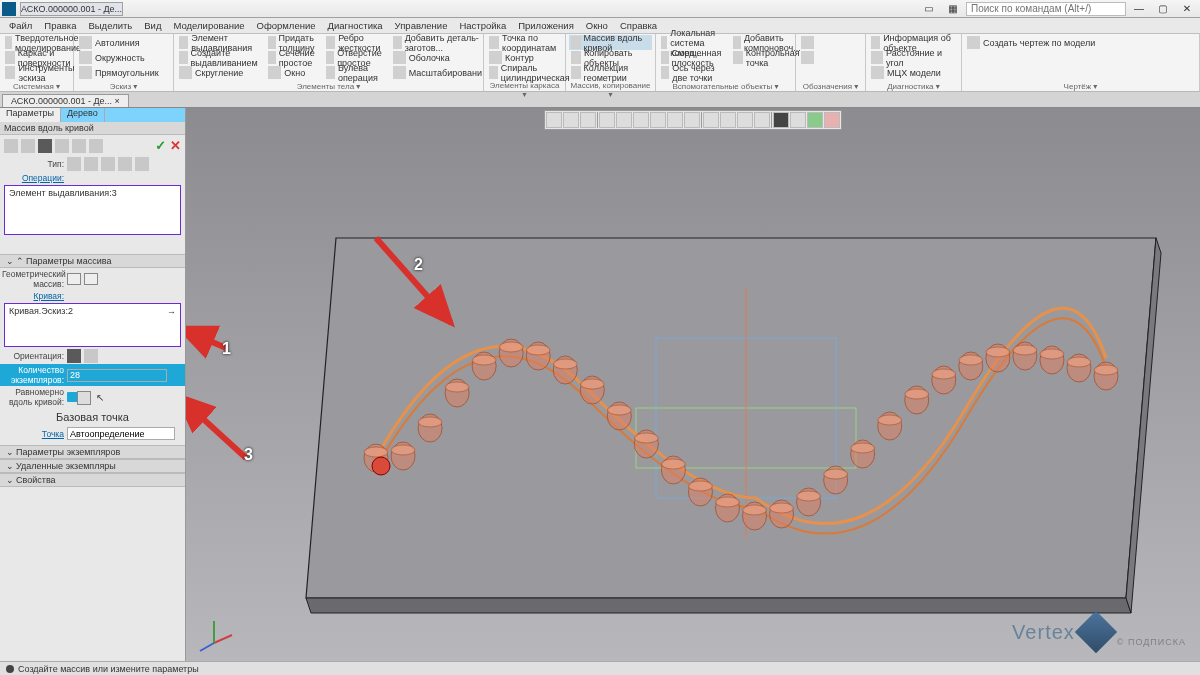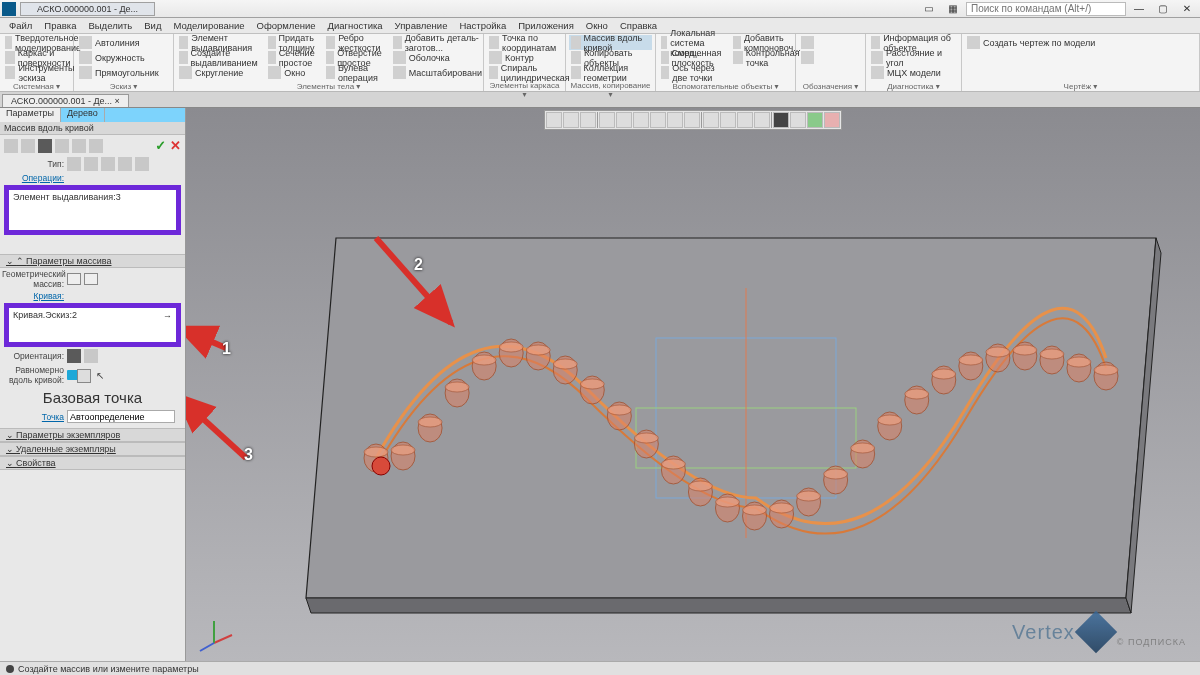--- a/index.html
+++ b/index.html
@@ -1,21 +1,21 @@
 <!DOCTYPE html>
 <html><head>
 <meta charset="utf-8">
 <style>
 * { box-sizing: border-box; margin: 0; padding: 0; font-family: "Segoe UI", Tahoma, sans-serif; }
 body { width: 1200px; height: 675px; background: #a8a8aa; overflow: hidden; font-size: 10px; color: #333; }
 
 
 .titlebar { height: 18px; background: linear-gradient(#f5f5f5,#e8e8e8); display: flex; align-items: center; padding: 0 2px; border-bottom: 1px solid #a0a0a0; }
 .titlebar .app-icon { width: 14px; height: 14px; background: #0a5a8a; margin-right: 4px; }
-.titlebar .doc-tab { padding: 1px 16px; background: #e0e4ea; border: 1px solid #a0a0a0; font-size: 9px; margin-right: 10px; }
+.titlebar .doc-tab { padding: 1px 0; background: #e0e4ea; border: 1px solid #a0a0a0; font-size: 9px; margin-right: 10px; }
 .titlebar .right-group { margin-left: auto; display: flex; align-items: center; gap: 2px; }
 .titlebar .win-btn { width: 22px; height: 14px; display: flex; align-items: center; justify-content: center; font-size: 10px; }
 .search-box { width: 160px; height: 14px; background: #fff; border: 1px solid #bbb; font-size: 10px; padding: 0 4px; color: #999; }
 
 
 .menubar { height: 16px; background: #e9e9e9; display: flex; align-items: center; padding: 0 4px; gap: 2px; border-bottom: 1px solid #c0c0c0; }
 .menubar span { padding: 1px 5px; font-size: 9.5px; color: #333; cursor: default; }
 
 
 .ribbon { height: 58px; background: #f4f4f4; border-bottom: 1px solid #b8b8b8; display: flex; }
@@ -40,22 +40,22 @@
 .left-panel .panel-tabs .active { background: #eee; }
 .left-panel .section-title { background: #d8d8d8; padding: 1px 4px; font-size: 9px; border-bottom: 1px solid #bbb; }
 .left-panel .toolbar-row { display: flex; gap: 3px; padding: 3px 4px; align-items: center; }
 .left-panel .toolbar-row .tb { width: 14px; height: 14px; background: #c8c8c8; }
 .left-panel .ok-cancel { display: flex; gap: 4px; margin-left: auto; }
 .left-panel .ok { color: #2a9d2a; font-size: 13px; font-weight: bold; }
 .left-panel .cancel { color: #d33; font-size: 13px; font-weight: bold; }
 .left-panel .field-row { display: flex; align-items: center; padding: 1px 2px; gap: 3px; }
 .left-panel .field-label { width: 62px; text-align: right; font-size: 8.5px; color: #444; }
 .left-panel .field-label.link { color: #0066aa; text-decoration: underline; }
-.left-panel .list-box { background: #fff; border: 5px solid #6d28d9; margin: 1px 4px; height: 50px; padding: 2px 4px; font-size: 9px; position: relative; }
-.left-panel .collapse-hdr { background: #d8d8d8; padding: 1px 6px; font-size: 9px; border-top: 1px solid #bbb; border-bottom: 1px solid #bbb; text-decoration: underline; }
+.left-panel .list-box { background: #fff; border: 1px solid #6d28d9; margin: 1px 4px; height: 50px; padding: 2px 4px; font-size: 9px; position: relative; }
+.left-panel .collapse-hdr { background: #d8d8d8; padding: 1px 6px; font-size: 9px; border-top: 1px solid #bbb; border-bottom: 1px solid #bbb; }
 .left-panel .collapse-hdr::before { content: "⌄ "; }
 .left-panel input[type=text] { border: 1px solid #aaa; font-size: 9px; padding: 0 2px; height: 13px; }
 .highlight-field { background: #1ea8d8 !important; color: #fff; }
 .toggle-sw { width: 24px; height: 10px; background: #1ea8d8; border-radius: 1px; position: relative; display: inline-block; }
 .toggle-sw::after { content: ""; position: absolute; right: 0; top: -1px; width: 12px; height: 12px; background: #ddd; border: 1px solid #888; }
 
 
 .viewport { flex: 1; background: linear-gradient(#8b8b90,#b8b8bc); position: relative; overflow: hidden; }
 .vp-toolbar { position: absolute; top: 2px; left: 50%; transform: translateX(-50%); display: flex; gap: 1px; background: rgba(240,240,240,0.9); padding: 1px; border: 1px solid #999; }
 .vp-toolbar .tb { width: 16px; height: 16px; background: #ddd; border: 1px solid #bbb; }
@@ -375,26 +375,30 @@
     </div>
     <div class="list-box" style="height:44px">
       <span>Кривая.Эскиз:2</span>
       <span style="position:absolute;right:4px;top:2px">→</span>
     </div>
     <div class="field-row">
       <span class="field-label">Ориентация:</span>
       <div class="tb" style="width:14px;height:14px;background:#5a5a5a"></div>
       <div class="tb" style="width:14px;height:14px;background:#c8c8c8"></div>
     </div>
+    <div class="field-row" style="background:#1ea8d8;color:#fff">
+      <span class="field-label" style="color:#fff">Количество экземпляров:</span>
+      <input type="text" class="highlight-field" style="width: 100px; color: rgb(255, 255, 255);" value="28">
+    </div>
     <div class="field-row">
       <span class="field-label">Равномерно вдоль кривой:</span>
       <span class="toggle-sw"></span>
       <span style="font-size:10px;margin-left:2px">↖</span>
     </div>
-    <div style="text-align:center;padding:3px 0;font-size:15px">Базовая точка</div>
+    <div style="text-align:center;padding:3px 0;font-size:11px">Базовая точка</div>
     <div class="field-row">
       <span class="field-label link">Точка</span>
       <input type="text" style="width: 108px;" value="Автоопределение">
     </div>
     <div style="height:4px"></div>
     <div class="collapse-hdr">Параметры экземпляров</div>
     <div class="collapse-hdr">Удаленные экземпляры</div>
     <div class="collapse-hdr">Свойства</div>
   </div>
 

